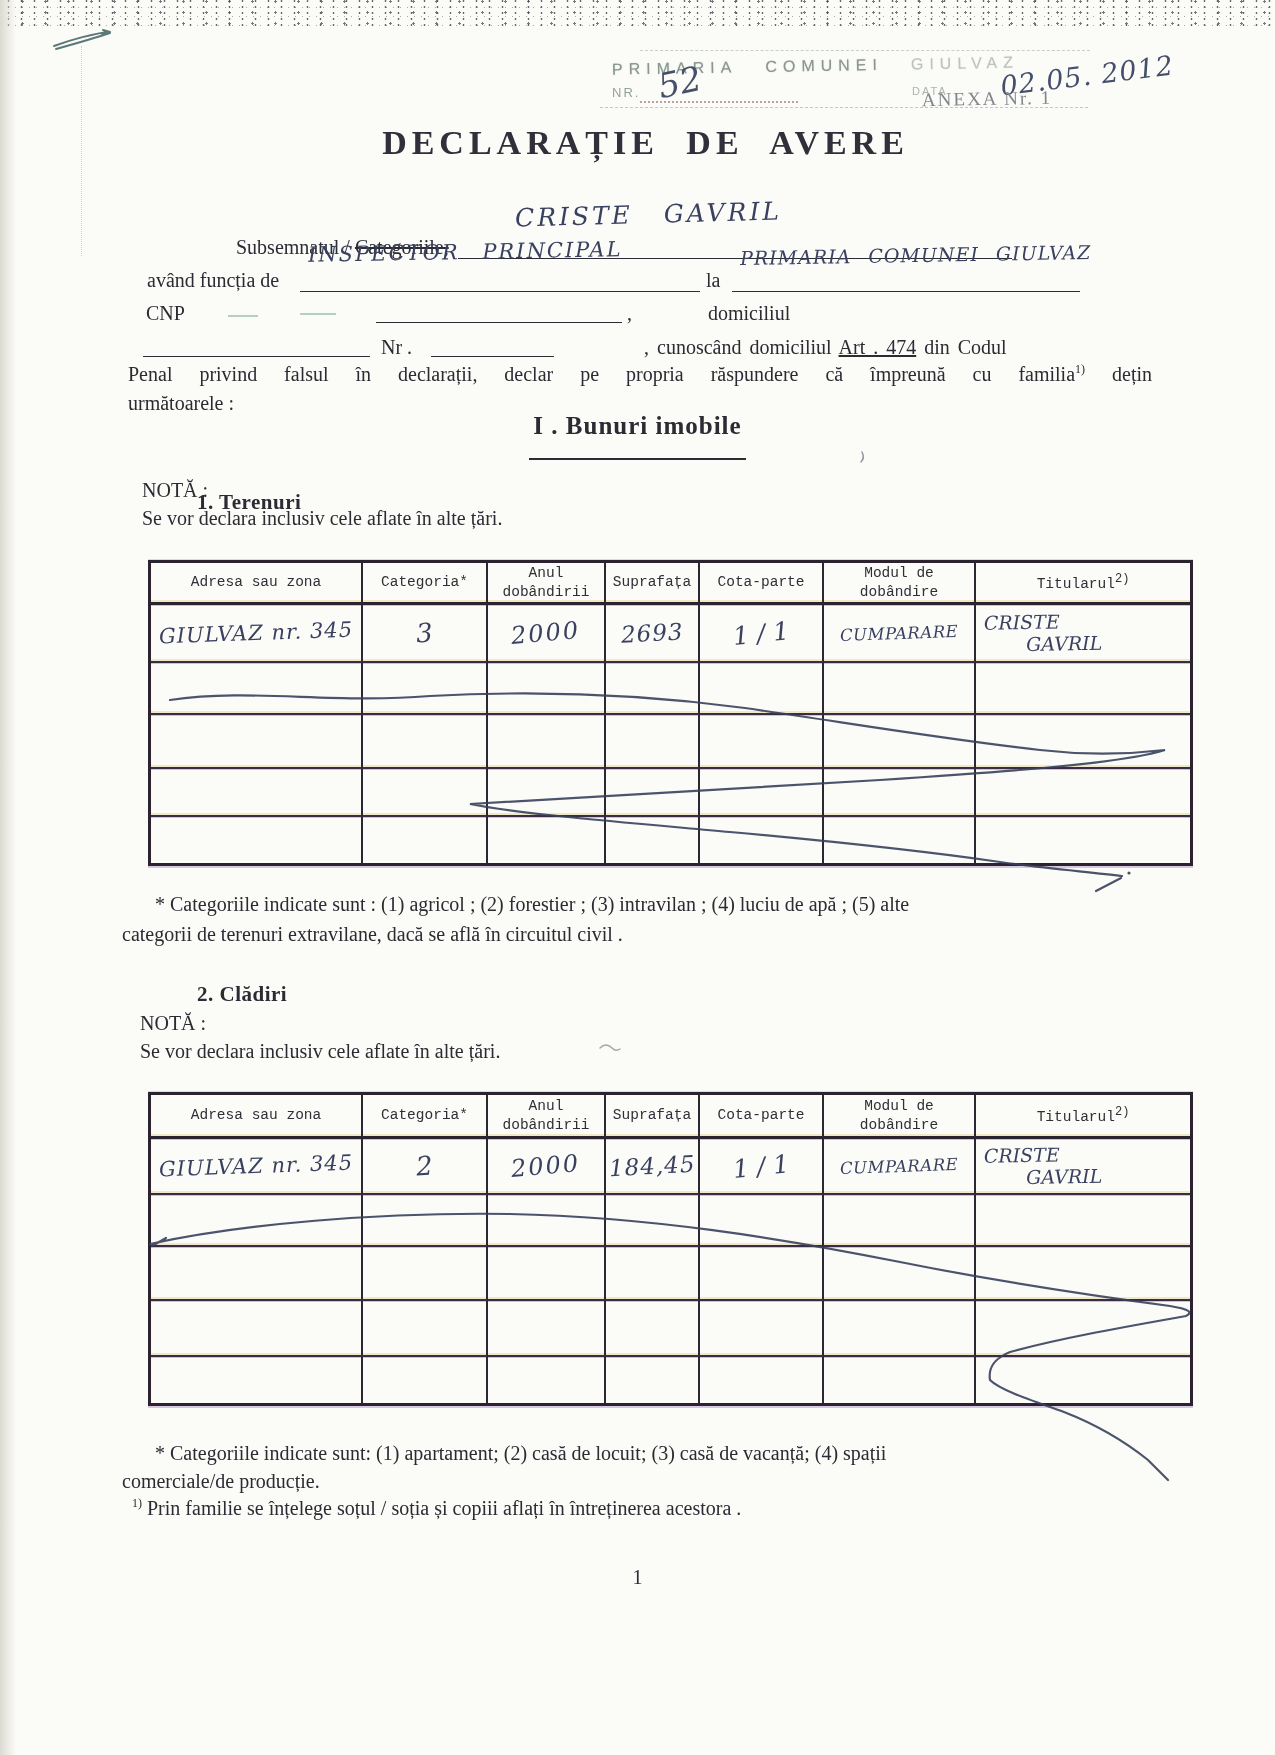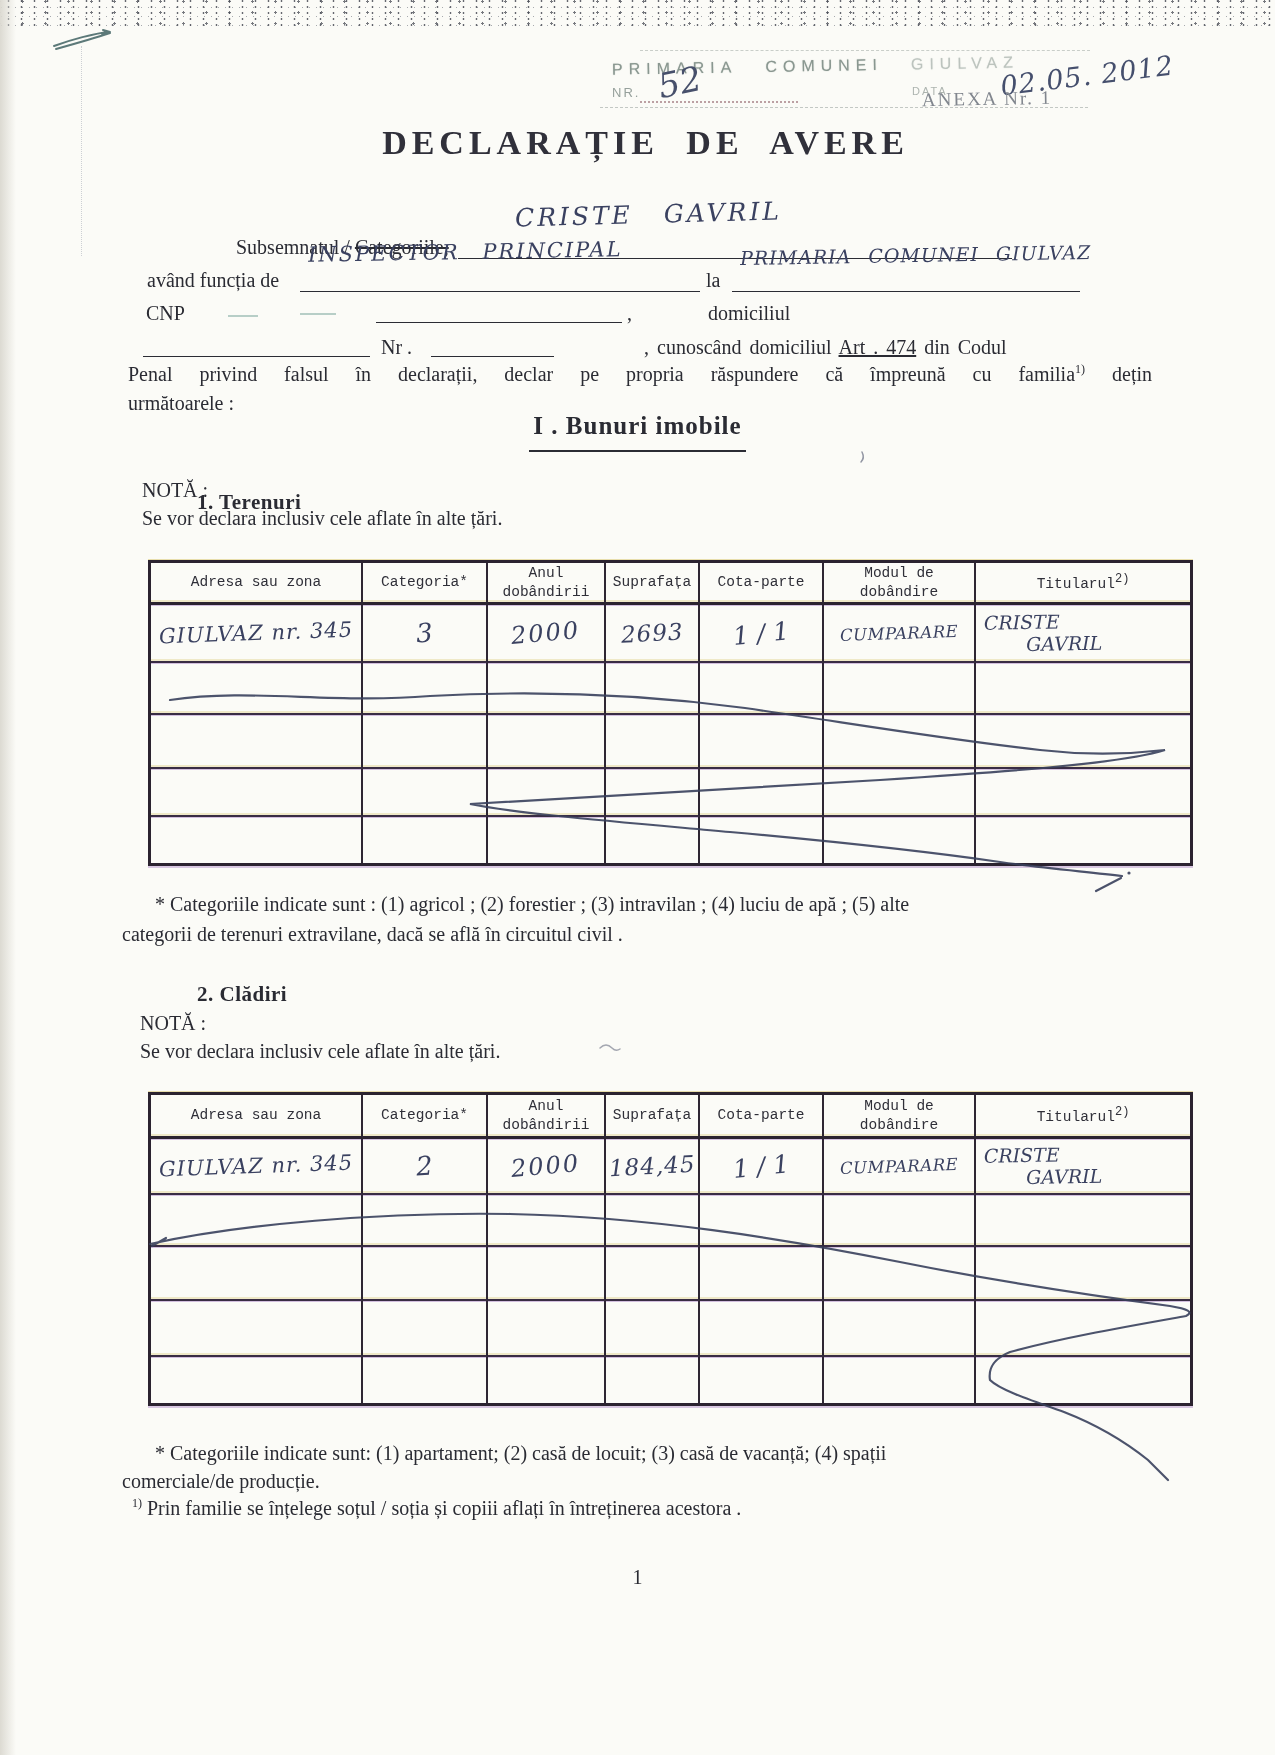--- a/index.html
+++ b/index.html
@@ -63,21 +63,21 @@
   .struck{text-decoration:line-through;}
   .u-abs{position:absolute;border-top:1.6px solid #2b2c34;}
   .hw-name{top:200px;left:515px;font-size:25px;letter-spacing:3px;word-spacing:20px;transform:rotate(-1.5deg);}
   .hw-func{top:240px;left:308px;font-size:21px;letter-spacing:2px;word-spacing:14px;transform:rotate(-1deg);}
   .hw-emp{top:244px;left:740px;font-size:19px;letter-spacing:1px;word-spacing:10px;transform:rotate(-1deg);}
   .cnp-mark{position:absolute;height:2px;background:rgba(100,150,140,.45);}
   .justif{font-size:20px;text-align:justify;text-align-last:justify;white-space:normal;}
   sup{font-size:12px;}
   
   .sec-head{top:412px;left:0;width:100%;text-align:center;font-size:25px;font-weight:bold;}
-  .sec-head span{border-bottom:2.5px solid #2b2c34;padding:0 4px 11px 4px;letter-spacing:1px;}
+  .sec-head span{border-bottom:2.5px solid #2b2c34;padding:0 4px 19px 4px;letter-spacing:1px;}
   .sub-head{font-size:21px;font-weight:bold;letter-spacing:.5px;}
   
   .ftable{
     position:absolute;border-collapse:separate;border-spacing:0;table-layout:fixed;
     width:1039px;border:3px solid #2b2330;
     box-shadow:0 -1px 0 rgba(205,180,60,.4),0 2px 0 rgba(135,80,175,.3);
   }
   .ftable th,.ftable td{
     border-right:2px solid #2e2633;border-bottom:2px solid #392c44;
     box-shadow:inset 0 -2px 0 rgba(205,180,60,.25),0 1px 0 rgba(135,80,175,.35);

